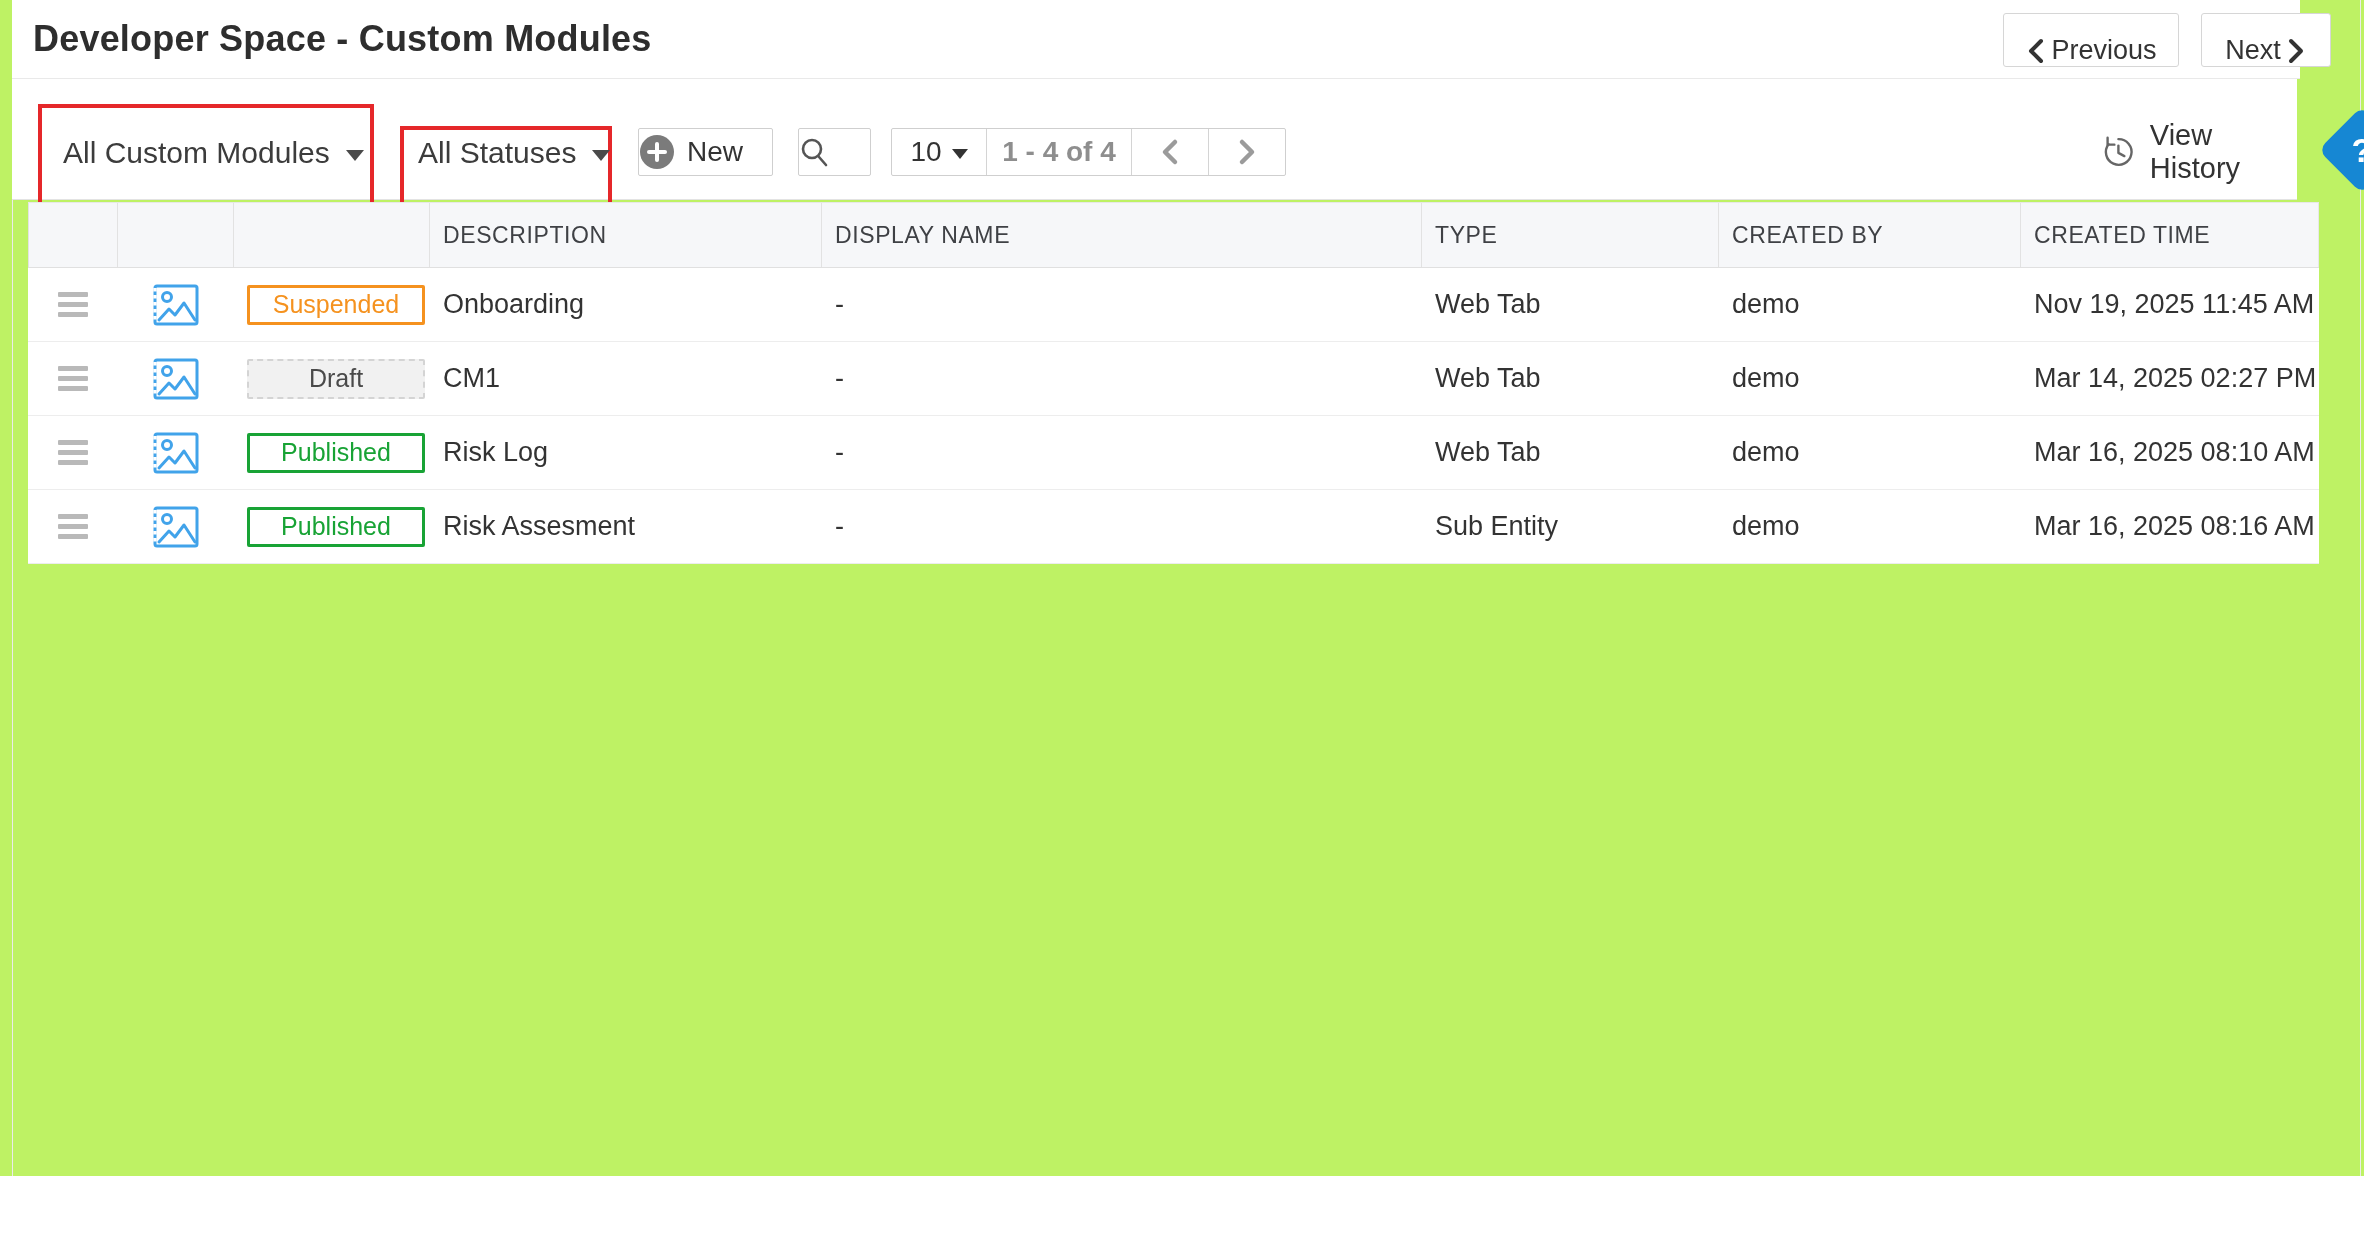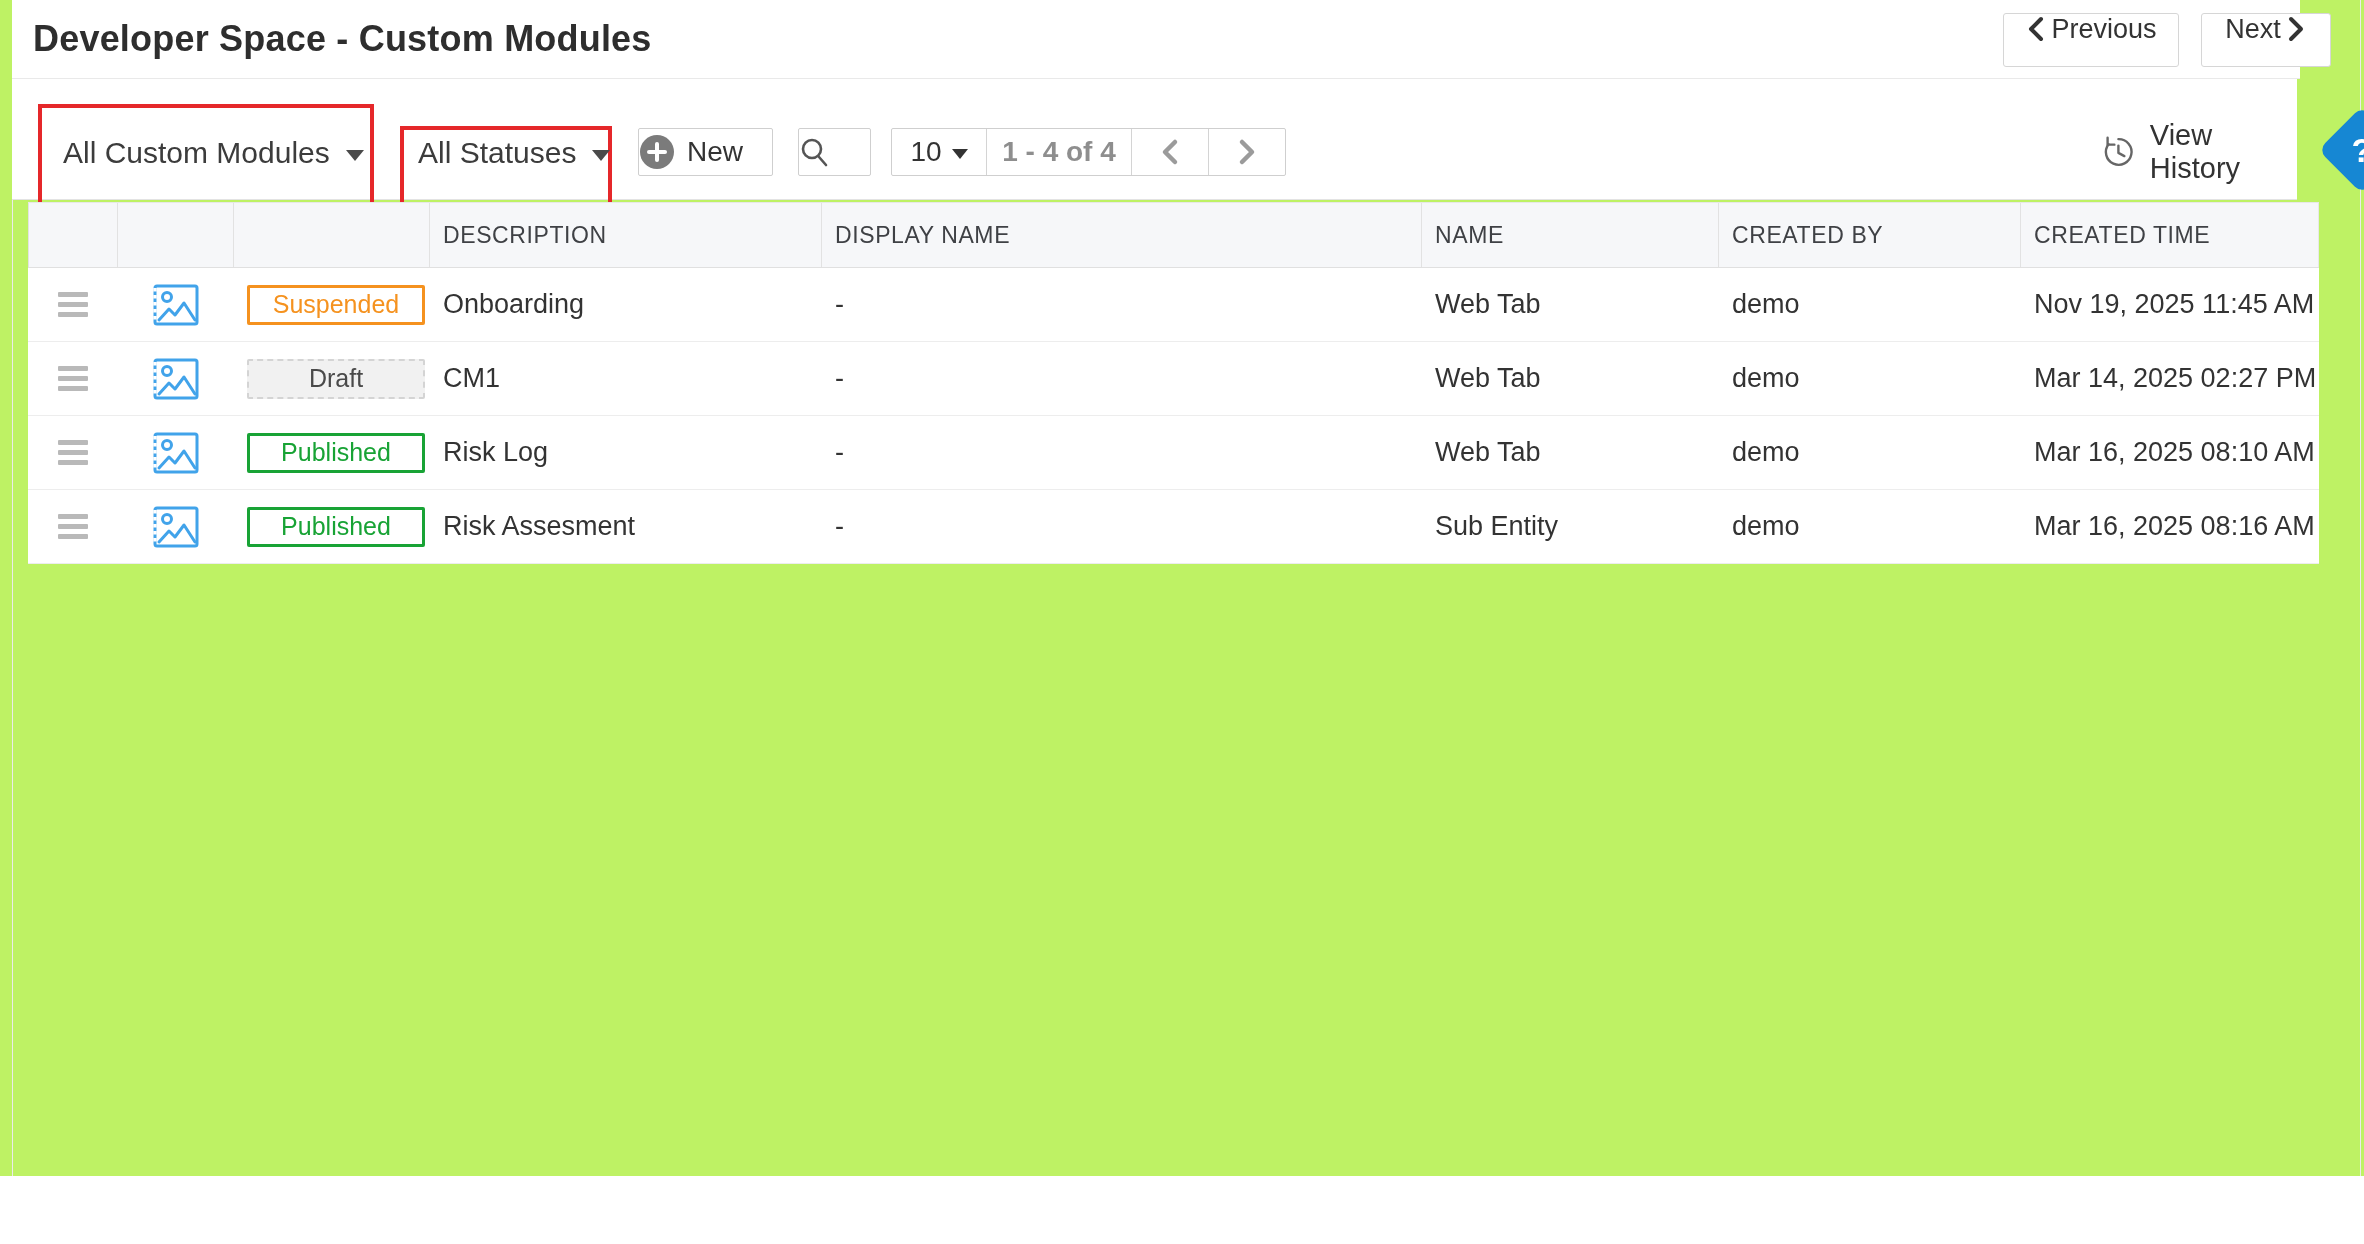--- a/index.html
+++ b/index.html
@@ -6,21 +6,21 @@
   html,body { width:2364px; height:1244px; background:#fff; font-family:"Liberation Sans","DejaVu Sans",sans-serif; overflow:hidden; }
   .screen { position:relative; width:2364px; height:1176px; background:#bef264; }
 
   .edge-line { position:absolute; top:0; bottom:0; width:1px; background:#ebebeb; }
   .edge-left { left:12px; }
   .edge-right { left:2360px; }
 
   
   .titlebar { position:absolute; left:12px; top:0; width:2288px; height:79px; background:#fff; border-bottom:1px solid #e9e9e9; }
   .page-title { position:absolute; left:21px; top:0; height:78px; line-height:78px; font-size:36px; font-weight:700; color:#2e2e2e; letter-spacing:0.2px; }
-  .nav-btn { position:absolute; top:13px; height:54px; background:#fff; border:1px solid #d6d6d6; border-radius:3px; display:flex; align-items:flex-start; justify-content:center; gap:4px; font-size:27px; color:#333; cursor:pointer; }
+  .nav-btn { position:absolute; top:13px; height:54px; background:#fff; border:1px solid #d6d6d6; border-radius:3px; display:flex; align-items:flex-end; justify-content:center; gap:4px; font-size:27px; color:#333; cursor:pointer; }
   .nav-prev { left:2003px; width:176px; }
   .nav-next { left:2201px; width:130px; }
   .nav-btn svg { display:block; }
 
   
   .toolbar { position:absolute; left:12px; top:79px; width:2285px; height:121px; background:#fff; border-bottom:1px solid #e3e3e3; }
 
   .annot { position:absolute; border:4px solid #e5272a; }
   .annot-modules { left:26px; top:25px; width:336px; height:110px; }
   .annot-statuses { left:388px; top:47px; width:212px; height:88px; }
@@ -161,21 +161,21 @@
     <div class="help-q">?</div>
   </div>
 
   <div class="table">
     <div class="tgrid thead">
       <div class="th"></div>
       <div class="th"></div>
       <div class="th"></div>
       <div class="th">DESCRIPTION</div>
       <div class="th">DISPLAY NAME</div>
-      <div class="th">NAME</div>
+      <div class="th">TYPE</div>
       <div class="th">CREATED BY</div>
       <div class="th">CREATED TIME</div>
     </div>
     <div id="table-body">
   <div class="tgrid trow">
     <div class="td td-center">
       <div class="drag-handle">
               <span></span>
               <span></span>
               <span></span>

